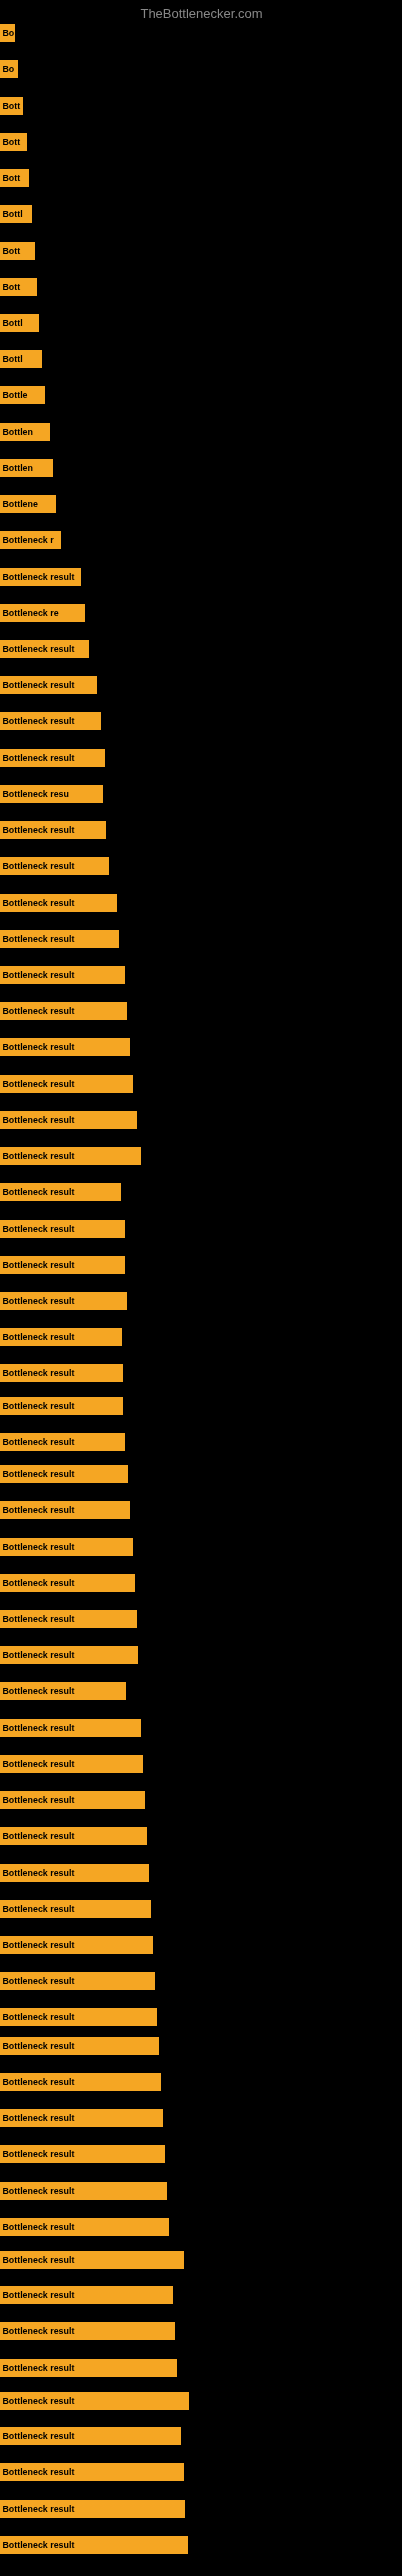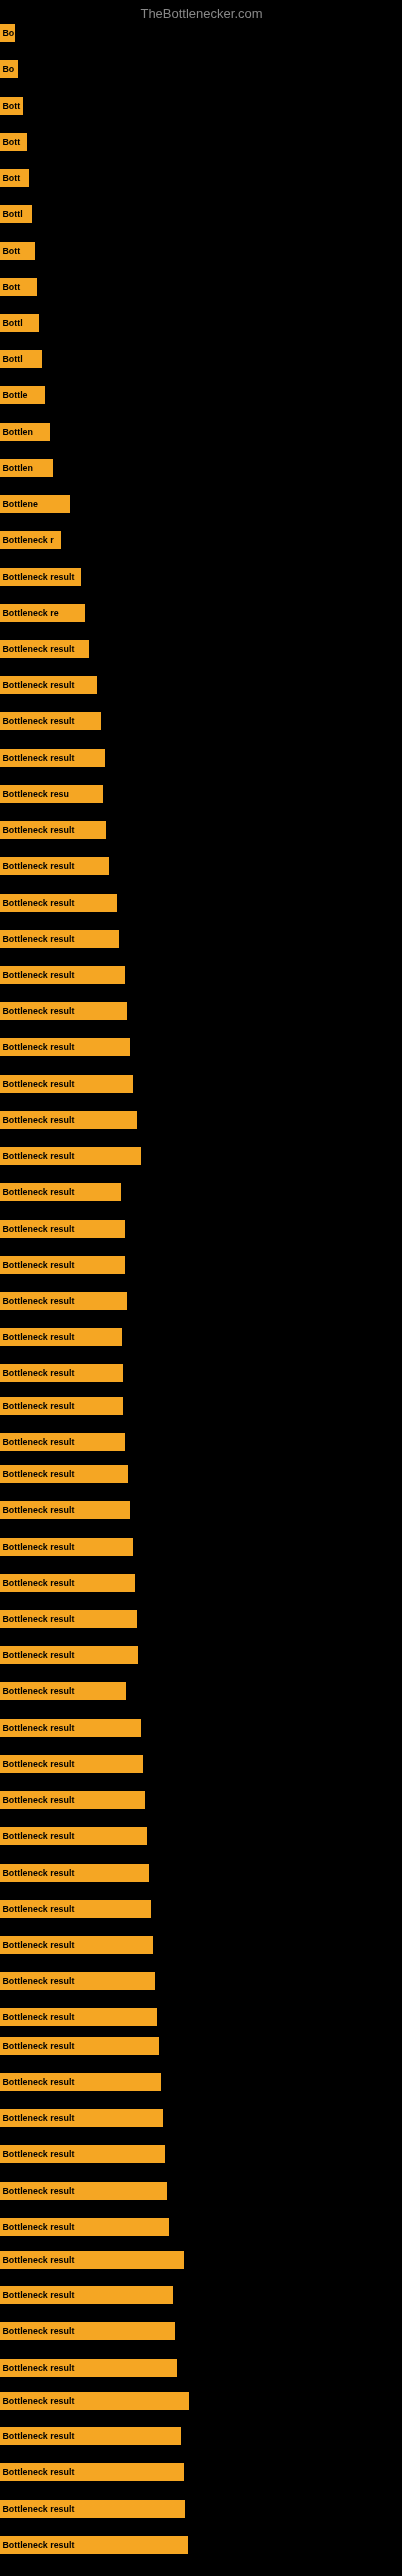--- a/index.html
+++ b/index.html
@@ -78,21 +78,21 @@
     <div class="bar-row" style="top: 386px; left: 0px; align-items: flex-end;">
       <div class="bar-label" style="width: 45px;">Bottle</div>
     </div>
     <div class="bar-row" style="top: 423px; left: 0px;">
       <div class="bar-label" style="width: 50px;">Bottlen</div>
     </div>
     <div class="bar-row" style="top: 459px; left: 0px;">
       <div class="bar-label" style="width: 53px;">Bottlen</div>
     </div>
     <div class="bar-row" style="top: 495px; left: 0px;">
-      <div class="bar-label" style="width: 70px;">Bottlene</div>
+      <div class="bar-label" style="width: 56px;">Bottlene</div>
     </div>
     <div class="bar-row" style="top: 531px; left: 0px;">
       <div class="bar-label" style="width: 61px;">Bottleneck r</div>
     </div>
     <div class="bar-row" style="top: 568px; left: 0px;">
       <div class="bar-label" style="width: 81px;">Bottleneck result</div>
     </div>
     <div class="bar-row" style="top: 604px; left: 0px;">
       <div class="bar-label" style="width: 85px;">Bottleneck re</div>
     </div>

